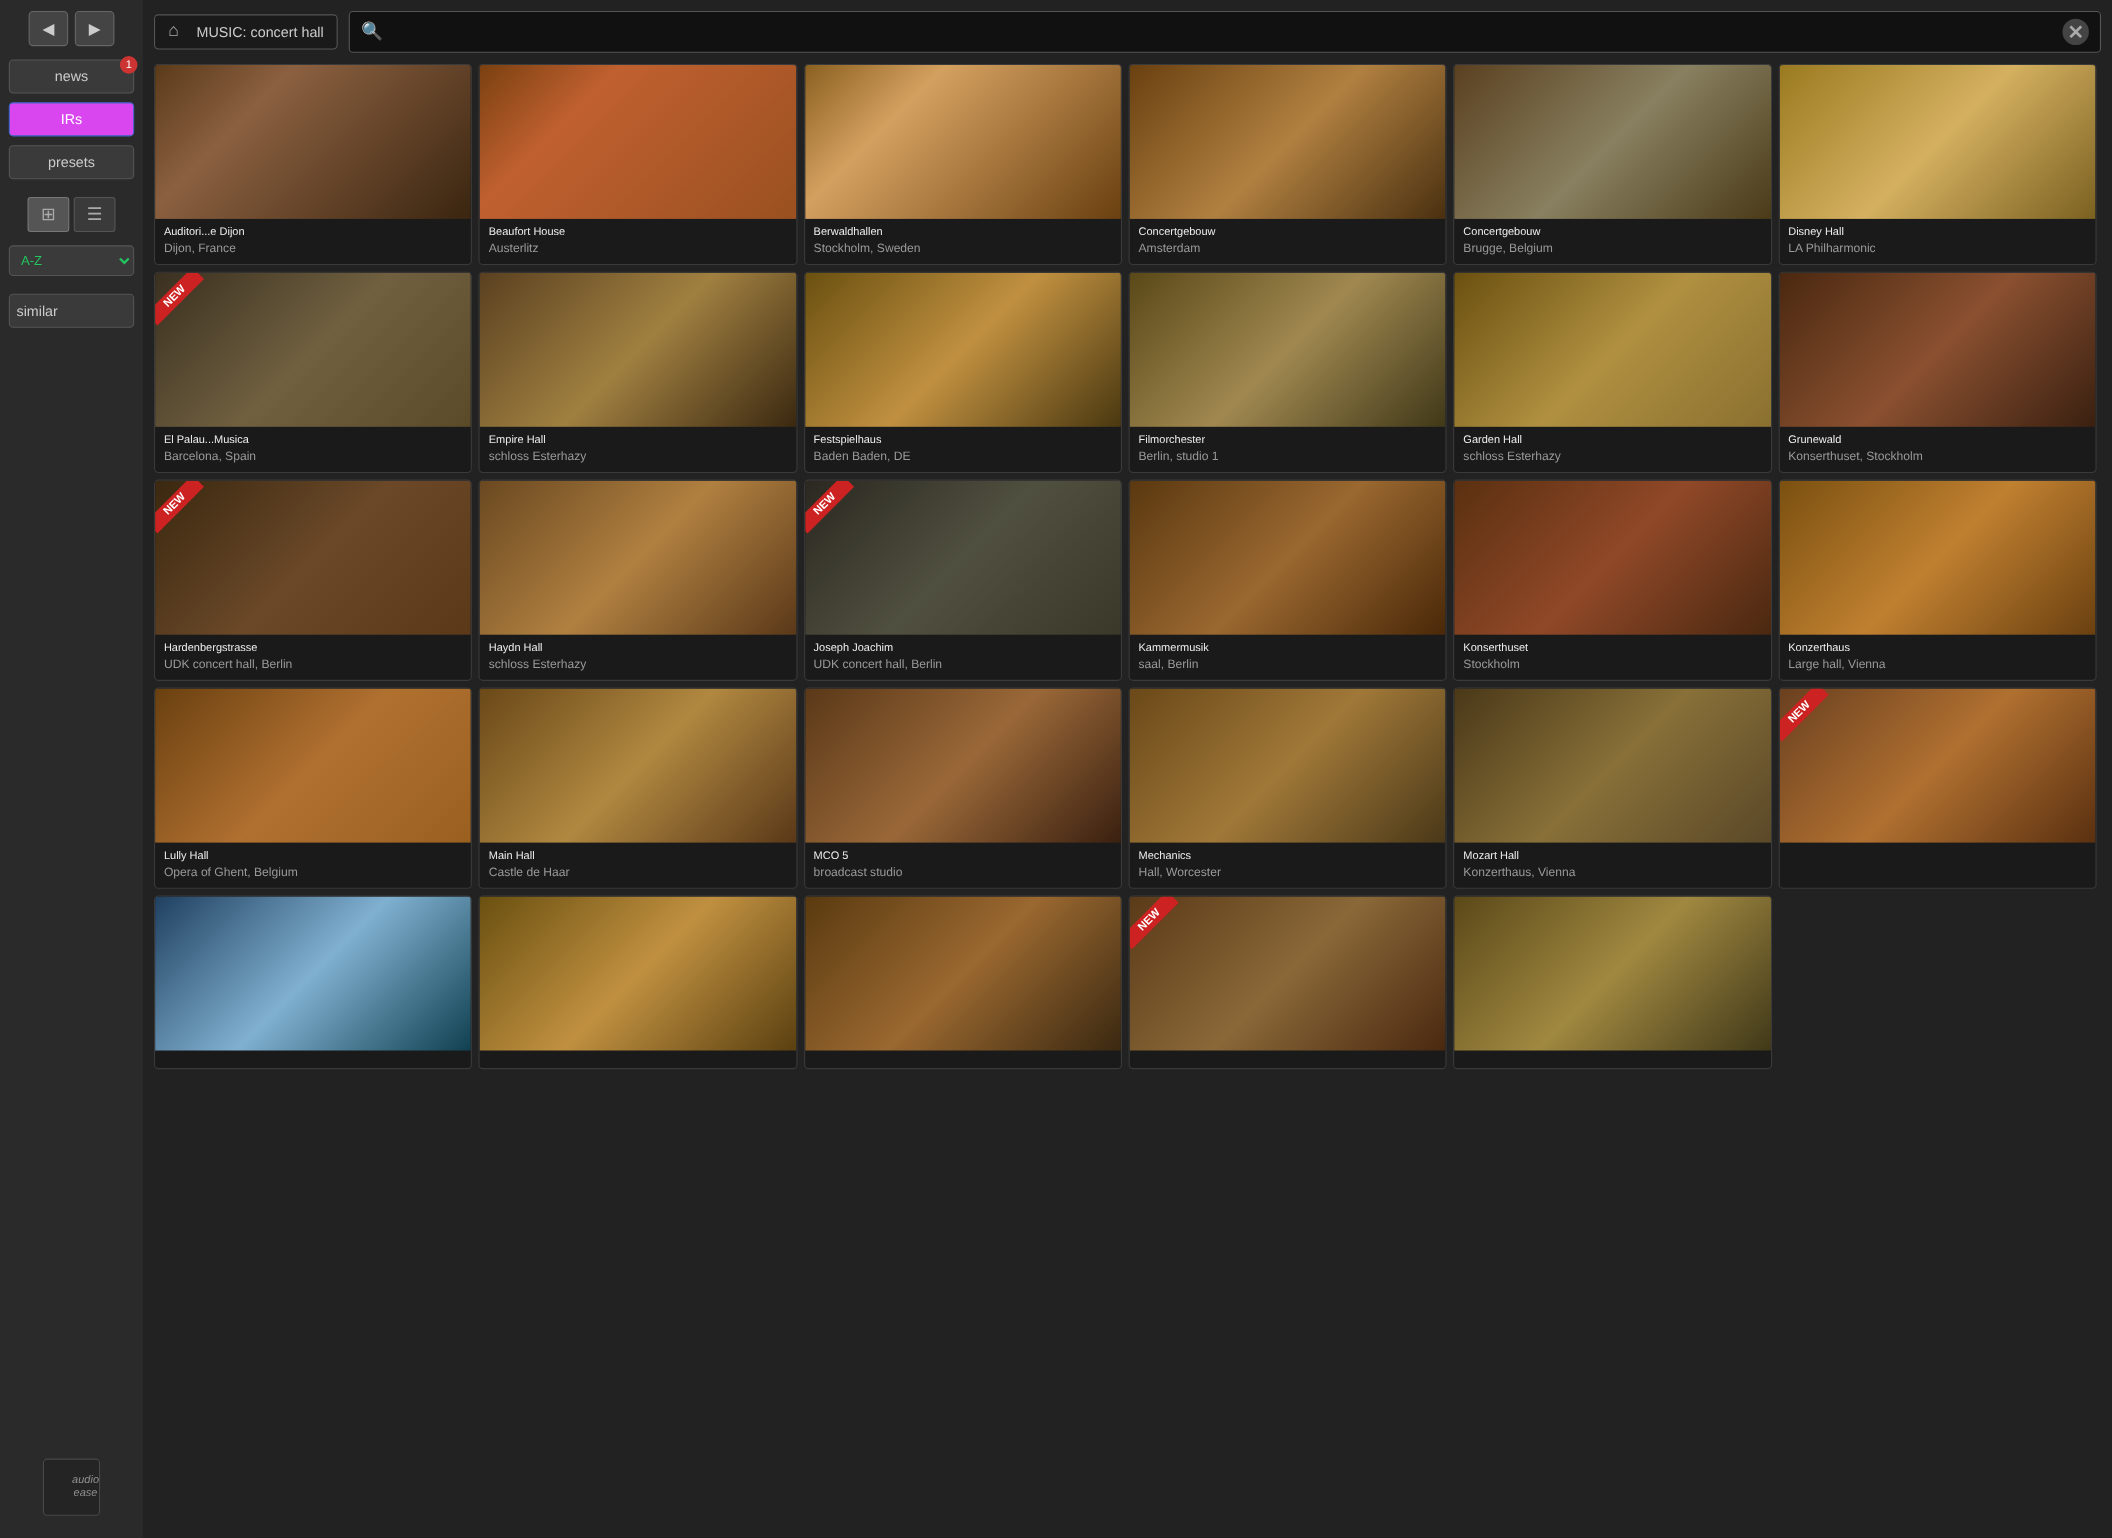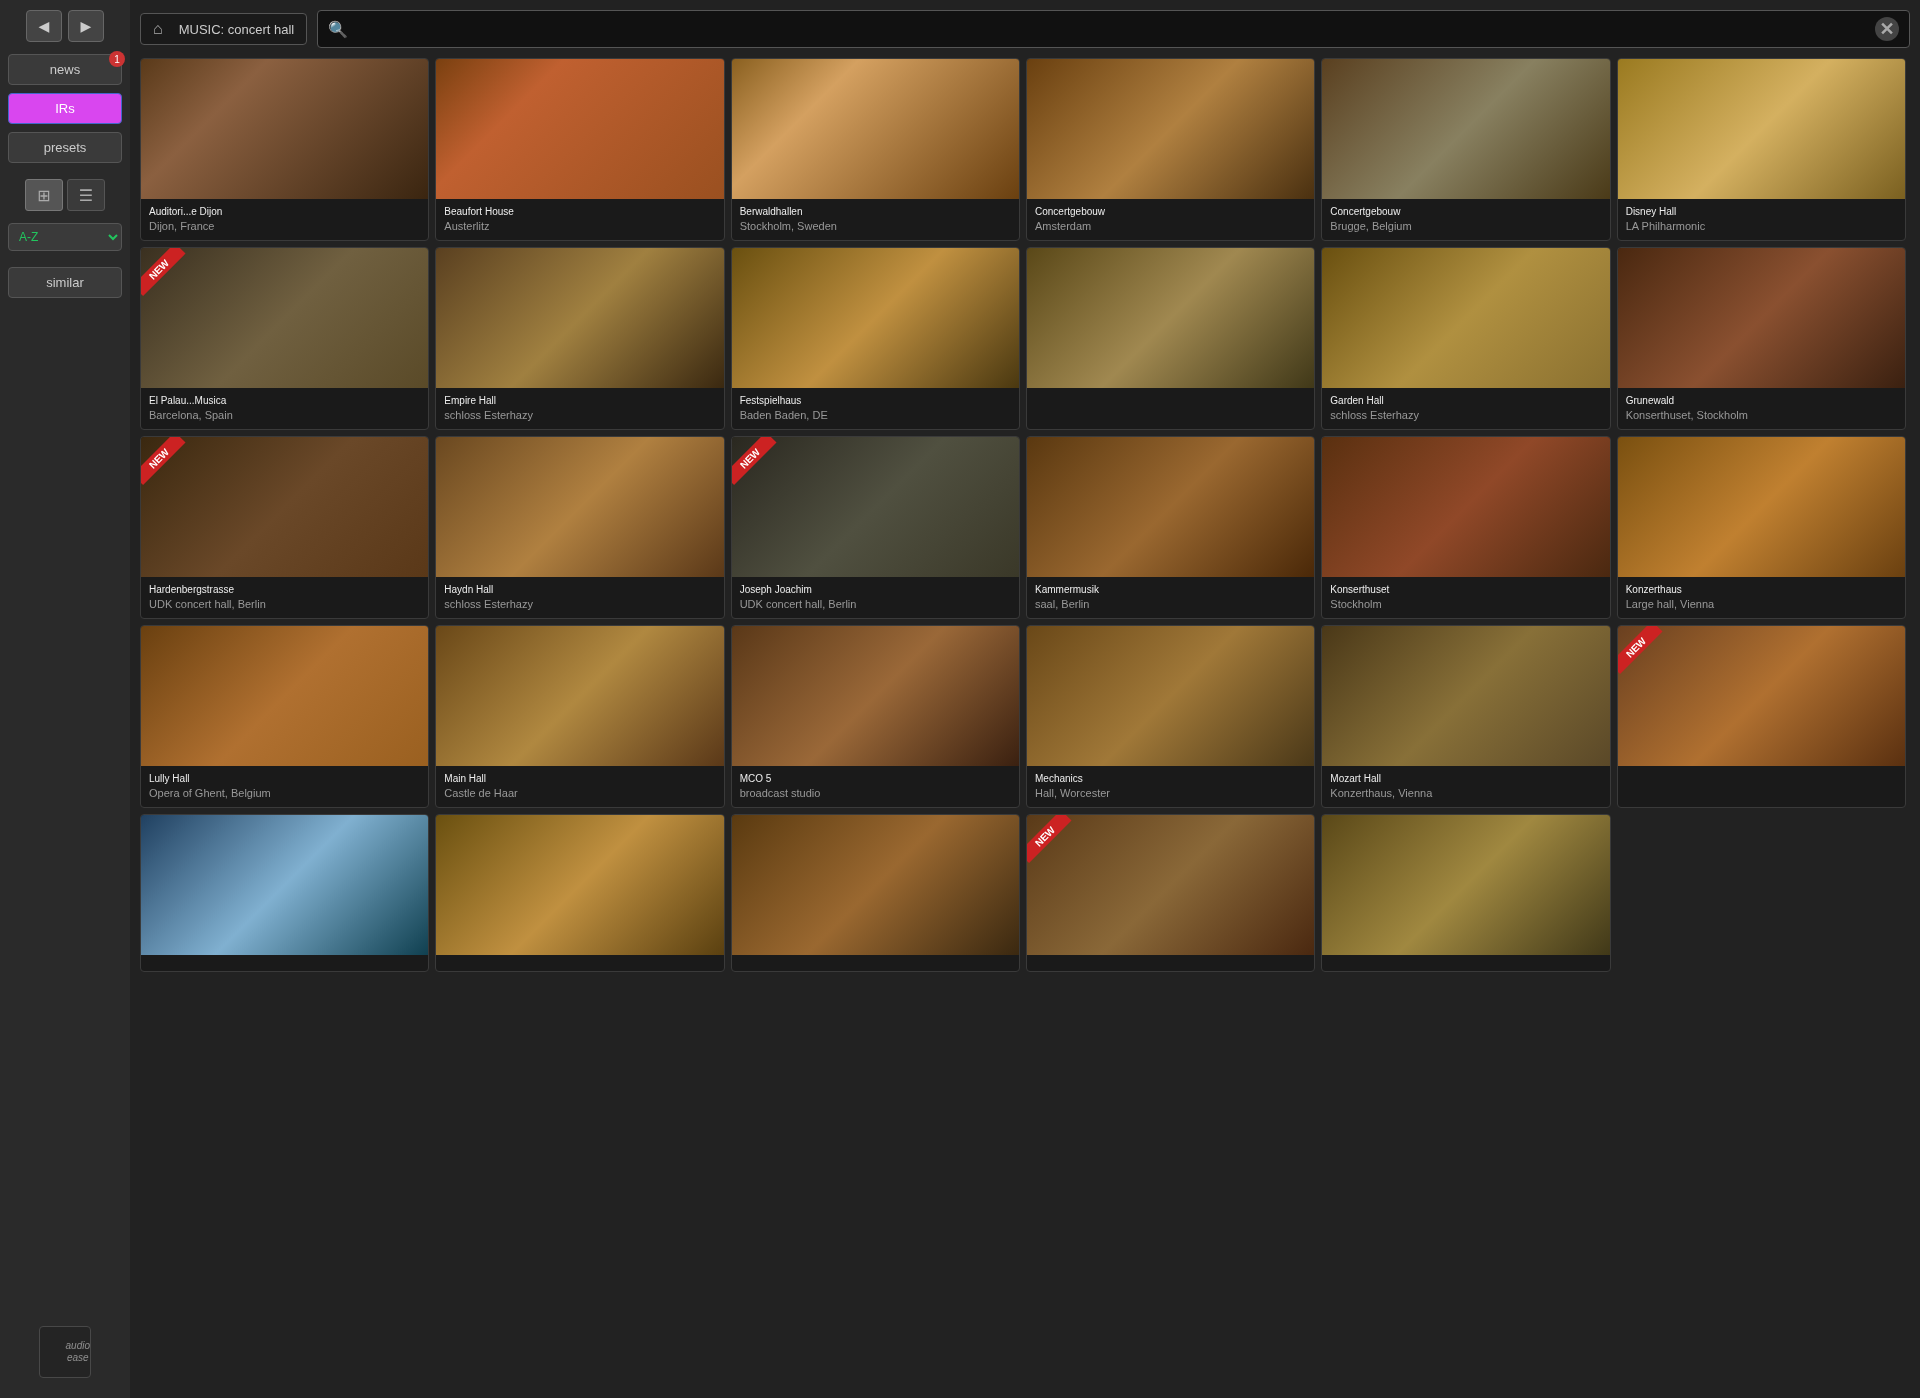--- a/index.html
+++ b/index.html
@@ -103,21 +103,20 @@
       margin-top: 4px;
     }
     .similar-btn {
       width: 100%;
       padding: 7px 6px;
       background: #3a3a3a;
       border: 1px solid #555;
       border-radius: 4px;
       color: #ccc;
       font-size: 13px;
-      text-align: center;
       cursor: pointer;
       margin-top: 8px;
     }
     .logo {
       margin-top: auto;
       padding: 10px;
       opacity: 0.7;
     }
     .logo-box {
       width: 52px;
@@ -413,20 +412,24 @@
         </div>
         <div class="card">
           <div class="card-img-placeholder hall-festspielhaus" style="height: 140px; width: 100%; position: relative;"></div>
           <div class="card-info">
             <div class="card-title">Festspielhaus</div>
             <div class="card-subtitle">Baden Baden, DE</div>
           </div>
         </div>
         <div class="card">
           <div class="card-img-placeholder hall-filmorchester" style="height: 140px; width: 100%; position: relative;"></div>
+          <div class="card-info">
+            <div class="card-title">Filmorchester</div>
+            <div class="card-subtitle">Berlin, studio 1</div>
+          </div>
         </div>
         <div class="card">
           <div class="card-img-placeholder hall-garden" style="height: 140px; width: 100%; position: relative;"></div>
           <div class="card-info">
             <div class="card-title">Garden Hall</div>
             <div class="card-subtitle">schloss Esterhazy</div>
           </div>
         </div>
         <div class="card">
           <div class="card-img-placeholder hall-grunewald" style="height: 140px; width: 100%; position: relative;"></div>

